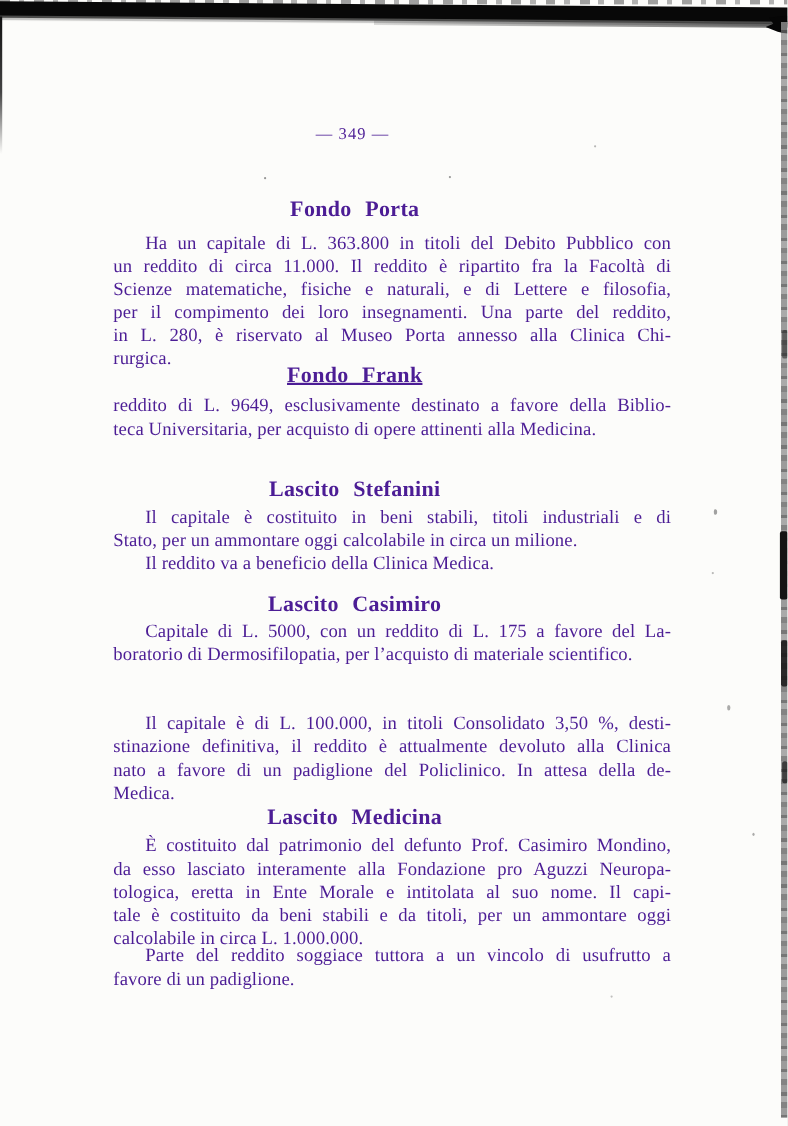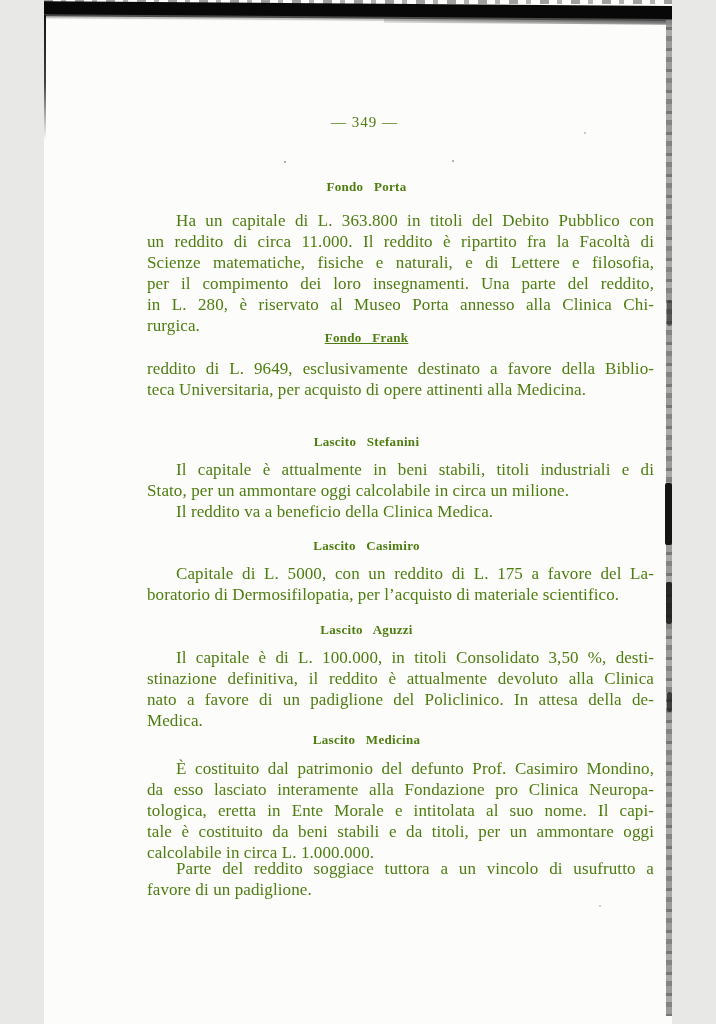--- a/index.html
+++ b/index.html
@@ -1,23 +1,23 @@
 <!DOCTYPE html>
 <html><head>
 <meta charset="utf-8">
 <style>
   html,body{margin:0;padding:0;background:#e8e8e6;}
   .page{
     position:relative;
-    width:628px;height:1024px;
+    width:716px;height:1024px;
     margin:0 auto;
     background:#fcfcfa;
     overflow:hidden;
     font-family:"Liberation Serif","DejaVu Serif",serif;
-    color:#4d7c0f;
+    color:#4c1d95;
   }
   
   .top-dotted{
     position:absolute;top:0;left:0;width:716px;height:4px;
     background:repeating-linear-gradient(90deg,#555 0 9px,transparent 9px 17px,#777 17px 22px,transparent 22px 31px);
     opacity:.55;
   }
   .top-band{
     position:absolute;top:4px;left:-8px;width:740px;height:13px;
     background:#080808;
@@ -52,21 +52,21 @@
   
   .content{
     position:absolute;left:103px;top:0;width:507px;height:1024px;
   }
   .page-number{
     position:absolute;top:114px;left:-36px;width:507px;
     text-align:center;font-size:15px;letter-spacing:1px;
   }
   .heading{
     position:absolute;left:-34px;width:507px;
-    text-align:center;font-weight:bold;font-size:13px;
+    text-align:center;font-weight:bold;font-size:20px;
     word-spacing:7px;letter-spacing:.3px;
   }
   .para{position:absolute;left:0;width:507px;}
   .line{
     width:507px;height:21px;line-height:21px;font-size:17px;
     text-align:justify;text-align-last:justify;
     letter-spacing:.1px;white-space:normal;
     box-sizing:border-box;
   }
   .line.first{padding-left:29px;}
@@ -118,45 +118,44 @@
     </div>
 
     <div class="heading" id="h1">Fondo Frank</div>
     <div class="para" id="s1p0">
       <div class="line">reddito di L. 9649, esclusivamente destinato a favore della Biblio-</div>
       <div class="line last">teca Universitaria, per acquisto di opere attinenti alla Medicina.</div>
     </div>
 
     <div class="heading" id="h2">Lascito Stefanini</div>
     <div class="para" id="s2p0">
-      <div class="line first">Il capitale è attualmente in beni stabili, titoli industriali e di</div>
+      <div class="line first">Il capitale è costituito in beni stabili, titoli industriali e di</div>
       <div class="line last">Stato, per un ammontare oggi calcolabile in circa un milione.</div>
     </div>
     <div class="para" id="s2p1">
       <div class="line first last">Il reddito va a beneficio della Clinica Medica.</div>
     </div>
 
     <div class="heading" id="h3">Lascito Casimiro</div>
     <div class="para" id="s3p0">
       <div class="line first">Capitale di L. 5000, con un reddito di L. 175 a favore del La-</div>
       <div class="line last">boratorio di Dermosifilopatia, per l’acquisto di materiale scientifico.</div>
     </div>
 
-    <div class="heading" id="h4">Lascito Aguzzi</div>
     <div class="para" id="s4p0">
       <div class="line first">Il capitale è di L. 100.000, in titoli Consolidato 3,50 %, desti-</div>
       <div class="line">stinazione definitiva, il reddito è attualmente devoluto alla Clinica</div>
       <div class="line">nato a favore di un padiglione del Policlinico. In attesa della de-</div>
       <div class="line last">Medica.</div>
     </div>
 
     <div class="heading" id="h5">Lascito Medicina</div>
     <div class="para" id="s5p0">
       <div class="line first">È costituito dal patrimonio del defunto Prof. Casimiro Mondino,</div>
-      <div class="line">da esso lasciato interamente alla Fondazione pro Clinica Neuropa-</div>
+      <div class="line">da esso lasciato interamente alla Fondazione pro Aguzzi Neuropa-</div>
       <div class="line">tologica, eretta in Ente Morale e intitolata al suo nome. Il capi-</div>
       <div class="line">tale è costituito da beni stabili e da titoli, per un ammontare oggi</div>
       <div class="line last">calcolabile in circa L. 1.000.000.</div>
     </div>
     <div class="para" id="s5p1">
       <div class="line first">Parte del reddito soggiace tuttora a un vincolo di usufrutto a</div>
       <div class="line last">favore di un padiglione.</div>
     </div>
 
   </div>

